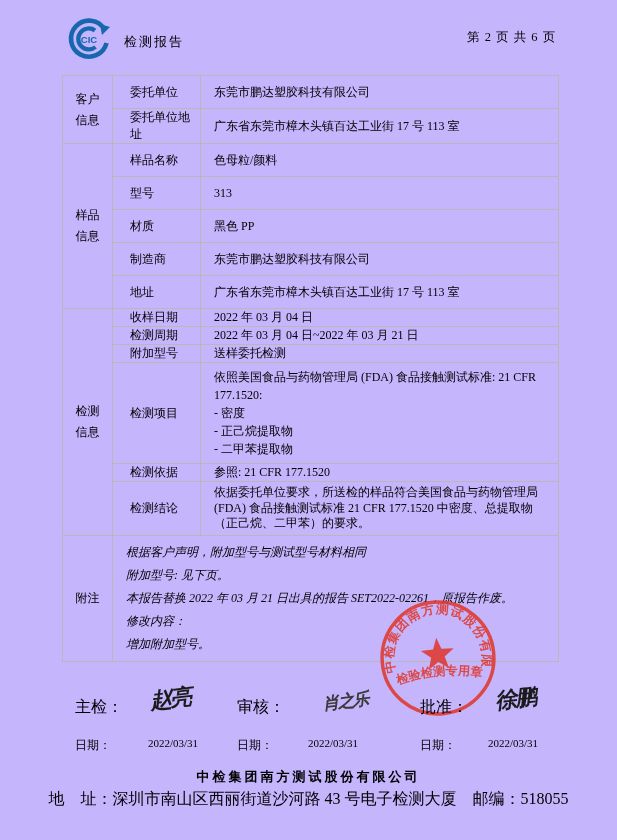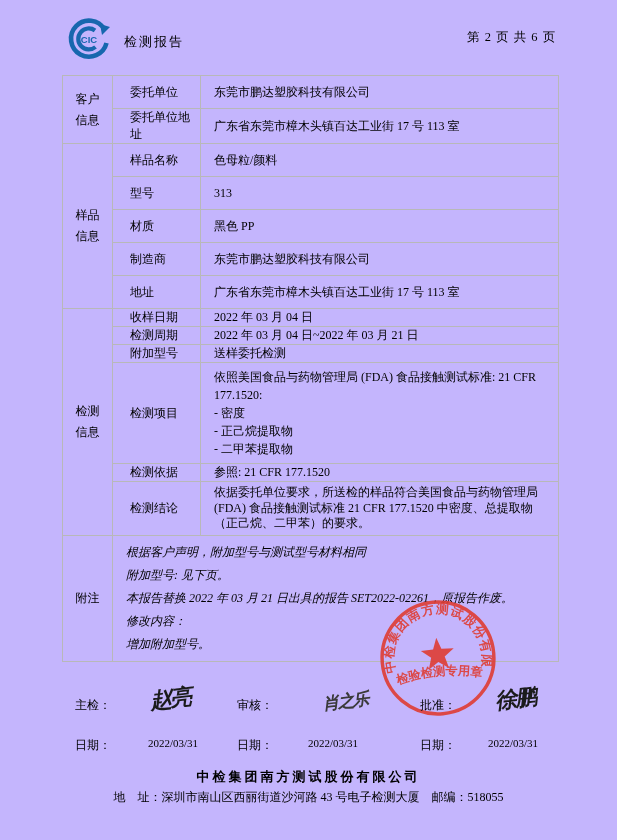--- a/index.html
+++ b/index.html
@@ -21,31 +21,31 @@
   td.val { width:358px; padding-left:13px; padding-right:8px; }
   tr.h33 td { height:33px;margin-left:17px; }
   tr.h25 td { height:15px; }
   td.multi { white-space:pre-line; line-height:18px; padding-top:5px; padding-bottom:5px; vertical-align:top; }
   td.concl { line-height:15.5px; padding-top:3px; padding-bottom:3px; }
   td.note-val { white-space:pre-line; line-height:23px; padding:5px 8px 5px 13px; vertical-align:top;font-style:italic; }
   
   .seal { position:absolute; left:377px; top:597px; width:122px; height:122px;
           opacity:.88; transform:rotate(-5deg); pointer-events:none; }
   
-  .sig-label { position:absolute; top:697px; font-size:12px; }
+  .sig-label { position:absolute; top:697px; font-size:16px; }
   .date-label { position:absolute; top:737px; font-size:12px; }
   .date-val { position:absolute; top:737px; width:90px; text-align:center; font-size:11px; }
   .sig-name { position:absolute; top:684px; width:100px; text-align:center;
               font-size:22px; font-weight:bold; font-style:italic;
               transform:rotate(-7deg); letter-spacing:-2px; color:#1b1b1b; }
   .sig-name.small { font-size:17px; top:690px; color:#3a3a3a; }
   
   .ftr-company { position:absolute; top:768px; left:0; width:100%; text-align:center;
                  font-weight:bold; font-size:13px; letter-spacing:3px; }
-  .ftr-line1 { position:absolute; top:789px; left:0; width:100%; text-align:center; font-size:12px; }
+  .ftr-line1 { position:absolute; top:789px; left:0; width:100%; text-align:center; font-size:16px; }
   .ftr-line2 { position:absolute; top:806px; left:0; width:100%; text-align:center; font-size:12px; }
   .ftr-link { color:#0000dd; text-decoration:underline; font-family:"Liberation Serif", serif; }
 </style>
 </head>
 <body>
 
 <div class="page">
 
   <svg class="hdr-logo" viewBox="0 0 46 46">
     <path d="M 38.5 13.5 A 18 18 0 1 0 40.5 27" fill="none" stroke="#1767ae" stroke-width="4.6"></path>

